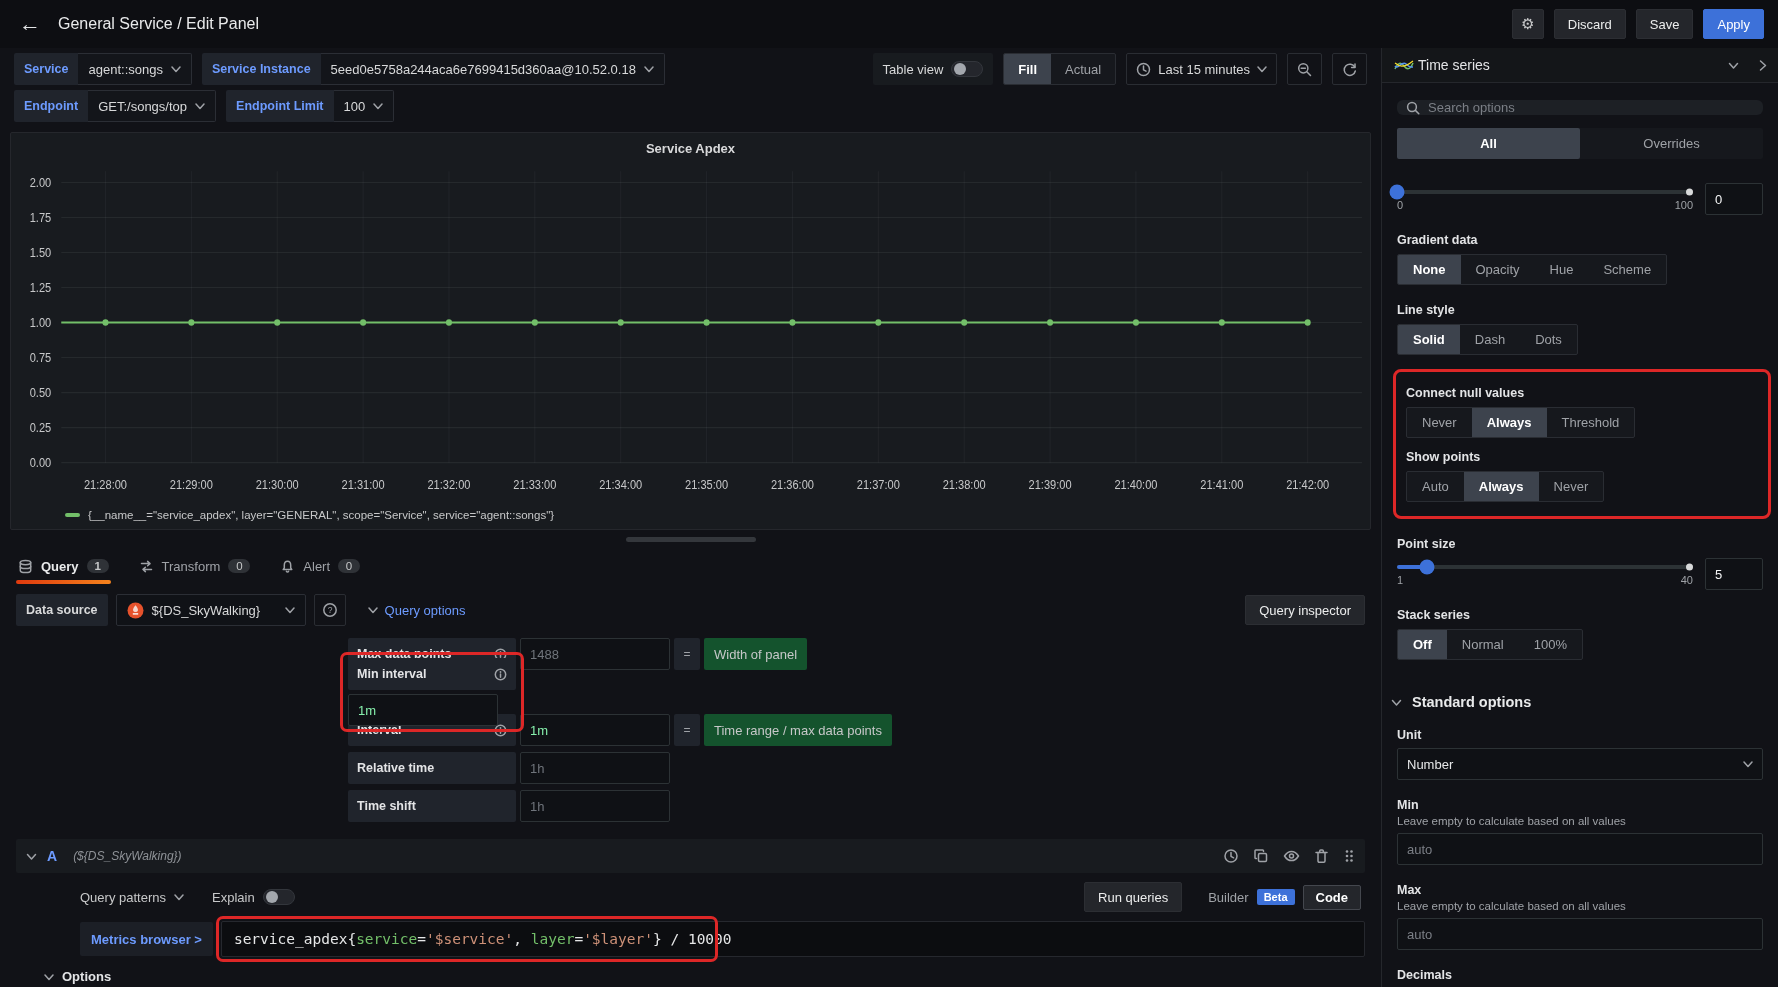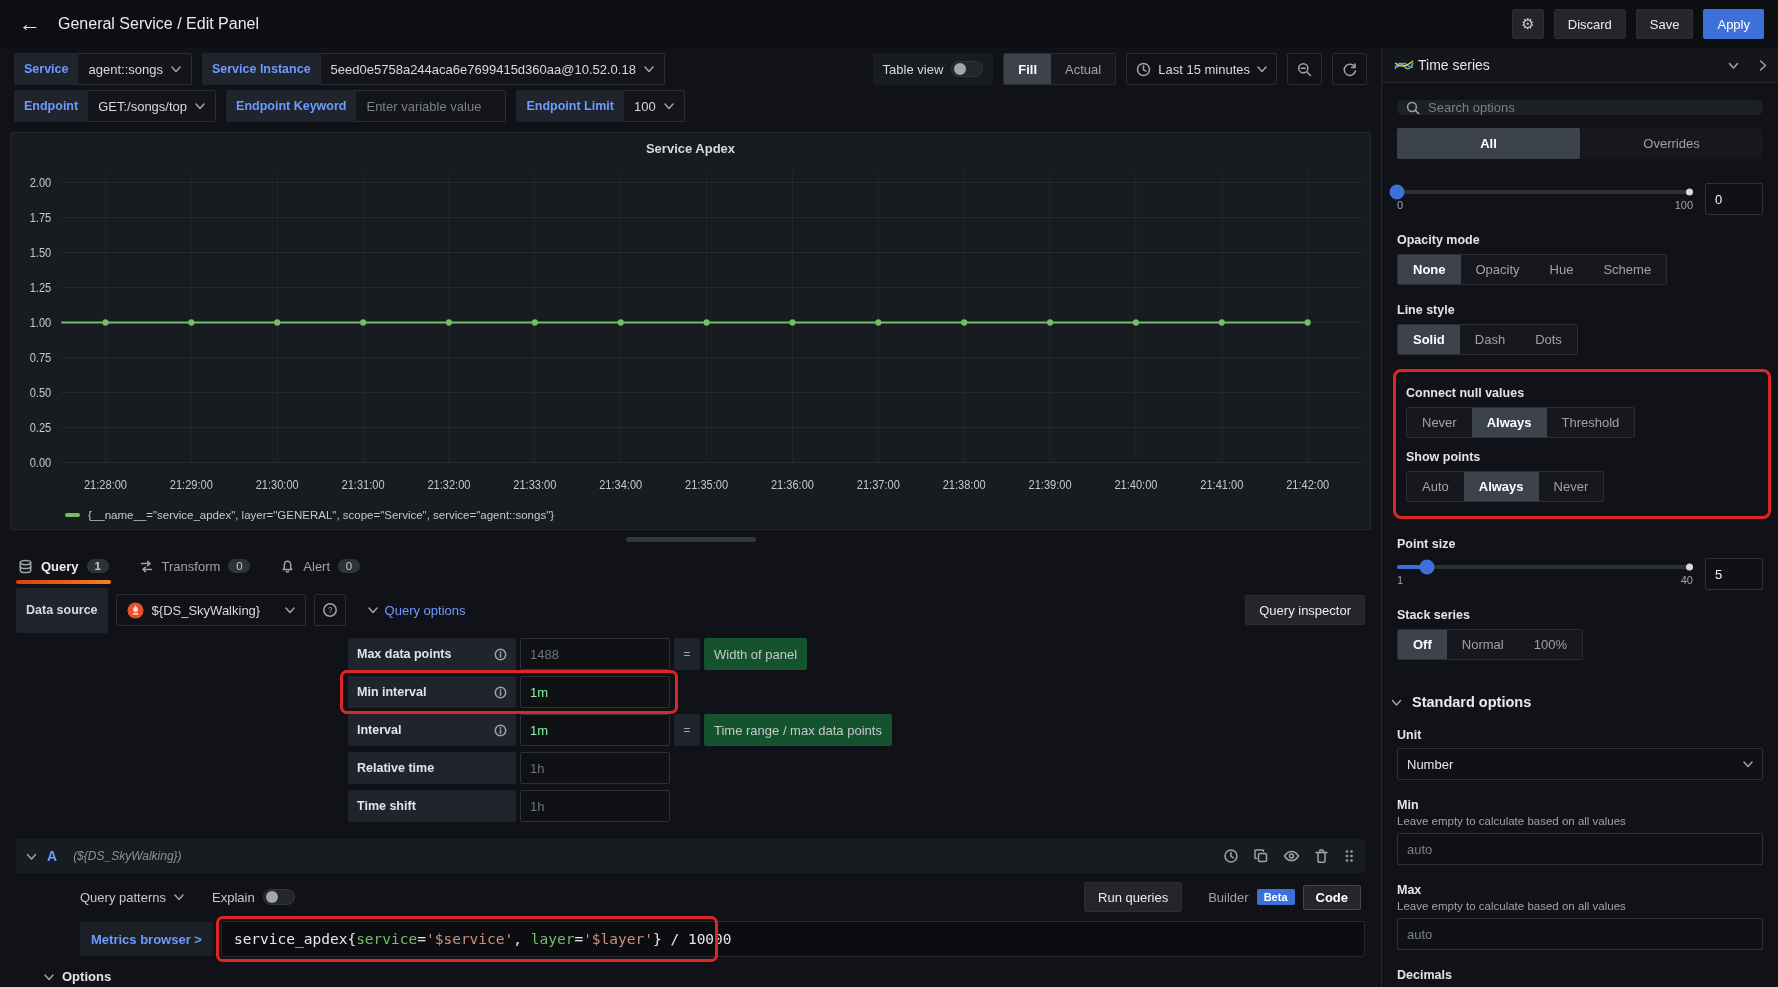--- a/index.html
+++ b/index.html
@@ -58,34 +58,34 @@
   
   .tabs { display:flex; gap:26px; padding:0 16px; height:36px; align-items:stretch; }
   .tab { display:flex; align-items:center; gap:8px; color:#9fa2a7; position:relative; cursor:pointer; padding:0 2px; }
   .tab.active { color:#e9eaeb; font-weight:600; }
   .tab.active::after { content:""; position:absolute; left:0; right:0; bottom:0; height:4px; border-radius:2px; background:linear-gradient(90deg,#e03a0e,#f5831d); }
   .tab-badge { background:#2f3237; border-radius:9px; min-width:22px; padding:1px 7px; text-align:center; font-size:11.5px; color:#c7c8c9; }
 
   
   .query-area { flex:1; padding:10px 16px 0; overflow:hidden; display:flex; flex-direction:column; }
   .ds-row { display:flex; align-items:center; gap:8px; height:32px; }
-  .chip { background:#20242c; height:45px; display:flex; align-items:center; padding:0 10px; font-weight:700; font-size:12.5px; border-radius:2px; }
+  .chip { background:#20242c; height:32px; display:flex; align-items:center; padding:0 10px; font-weight:700; font-size:12.5px; border-radius:2px; }
   .ds-select { background:#101217; border:1px solid #2b2e35; height:32px; display:flex; align-items:center; gap:8px; padding:0 10px; border-radius:2px; cursor:pointer; min-width:190px; }
   .sq-btn { width:32px; height:32px; border:1px solid #2a2d33; border-radius:2px; display:flex; align-items:center; justify-content:center; cursor:pointer; background:transparent; }
   .qo-head { display:flex; align-items:center; gap:7px; color:#6d9bff; font-weight:500; margin-left:14px; cursor:pointer; }
   .qi-btn { margin-left:auto; }
   .qo-grid { margin:12px 0 0 332px; display:flex; flex-direction:column; gap:6px; }
   .qo-row { display:flex; align-items:center; gap:4px; height:32px; }
   .qo-label { background:#20242c; width:168px; height:32px; display:flex; align-items:center; padding:0 9px; font-weight:700; font-size:12.5px; color:#e3e4e6; border-radius:2px; }
   .qo-label .inf { margin-left:auto; }
   .qo-input { background:#0f1115; border:1px solid #2c3235; width:150px; height:32px; display:flex; align-items:center; padding:0 9px; border-radius:2px; color:#6f747b; }
   .qo-input.lit { color:#86efac; }
   .qo-eq { background:#20242c; width:26px; height:32px; display:flex; align-items:center; justify-content:center; color:#9fa2a7; border-radius:2px; font-size:12px; }
   .qo-desc { background:#14532d; height:32px; display:flex; align-items:center; padding:0 10px; color:#c7c8c9; border-radius:2px; }
-  .qo-hl { position:relative; display:flex; gap:4px; }
+  .qo-hl { position:relative; display:flex; gap:4px;flex-direction:column; }
   .qo-hl::after { content:""; position:absolute; inset:-6px -8px; border:3px solid #dd2727; border-radius:7px; pointer-events:none; }
 
   .rowA { margin-top:17px; background:#181b1f; border-radius:2px; height:34px; display:flex; align-items:center; gap:10px; padding:0 10px; }
   .rowA .qletter { color:#6d9bff; font-weight:700; font-size:14px; }
   .rowA .qds { color:#8e9297; font-style:italic; font-size:12px; margin-left:6px; }
   .rowA-icons { margin-left:auto; display:flex; align-items:center; gap:14px; }
   .rowA-icons > span { cursor:pointer; display:flex; }
 
   .patterns-row { margin-top:9px; display:flex; align-items:center; gap:10px; padding:0 4px 0 64px; }
   .qp-btn { display:flex; align-items:center; gap:8px; color:#c7c8c9; cursor:pointer; }
@@ -214,24 +214,20 @@
     </div>
     <div class="var-row">
       <div class="var-group">
         <div class="var-label">Endpoint</div>
         <div class="var-value">
               <span>GET:/songs/top</span>
               <svg width="10" height="10">
                 <polyline class="ic" points="1,3 5,7.5 9,3"></polyline>
               </svg>
             </div>
-      </div>
-      <div class="var-group">
-        <div class="var-label">Endpoint Keyword</div>
-        <input class="var-input" placeholder="Enter variable value" style="">
       </div>
       <div class="var-group">
         <div class="var-label">Endpoint Limit</div>
         <div class="var-value">
               <span>100</span>
               <svg width="10" height="10">
                 <polyline class="ic" points="1,3 5,7.5 9,3"></polyline>
               </svg>
             </div>
       </div>
@@ -558,21 +554,21 @@
           <div class="slider-enddot"></div>
         </div>
         <div class="slider-scale">
           <span>0</span>
           <span>100</span>
         </div>
       </div>
       <div class="num-box">0</div>
     </div>
 
-    <div class="sb-label">Opacity mode</div>
+    <div class="sb-label">Gradient data</div>
     <div class="radio-grp">
       <div class="seg sel">None</div>
       <div class="seg">Opacity</div>
       <div class="seg">Hue</div>
       <div class="seg">Scheme</div>
     </div>
 
     <div class="sb-label">Line style</div>
     <div class="radio-grp">
       <div class="seg sel">Solid</div>

